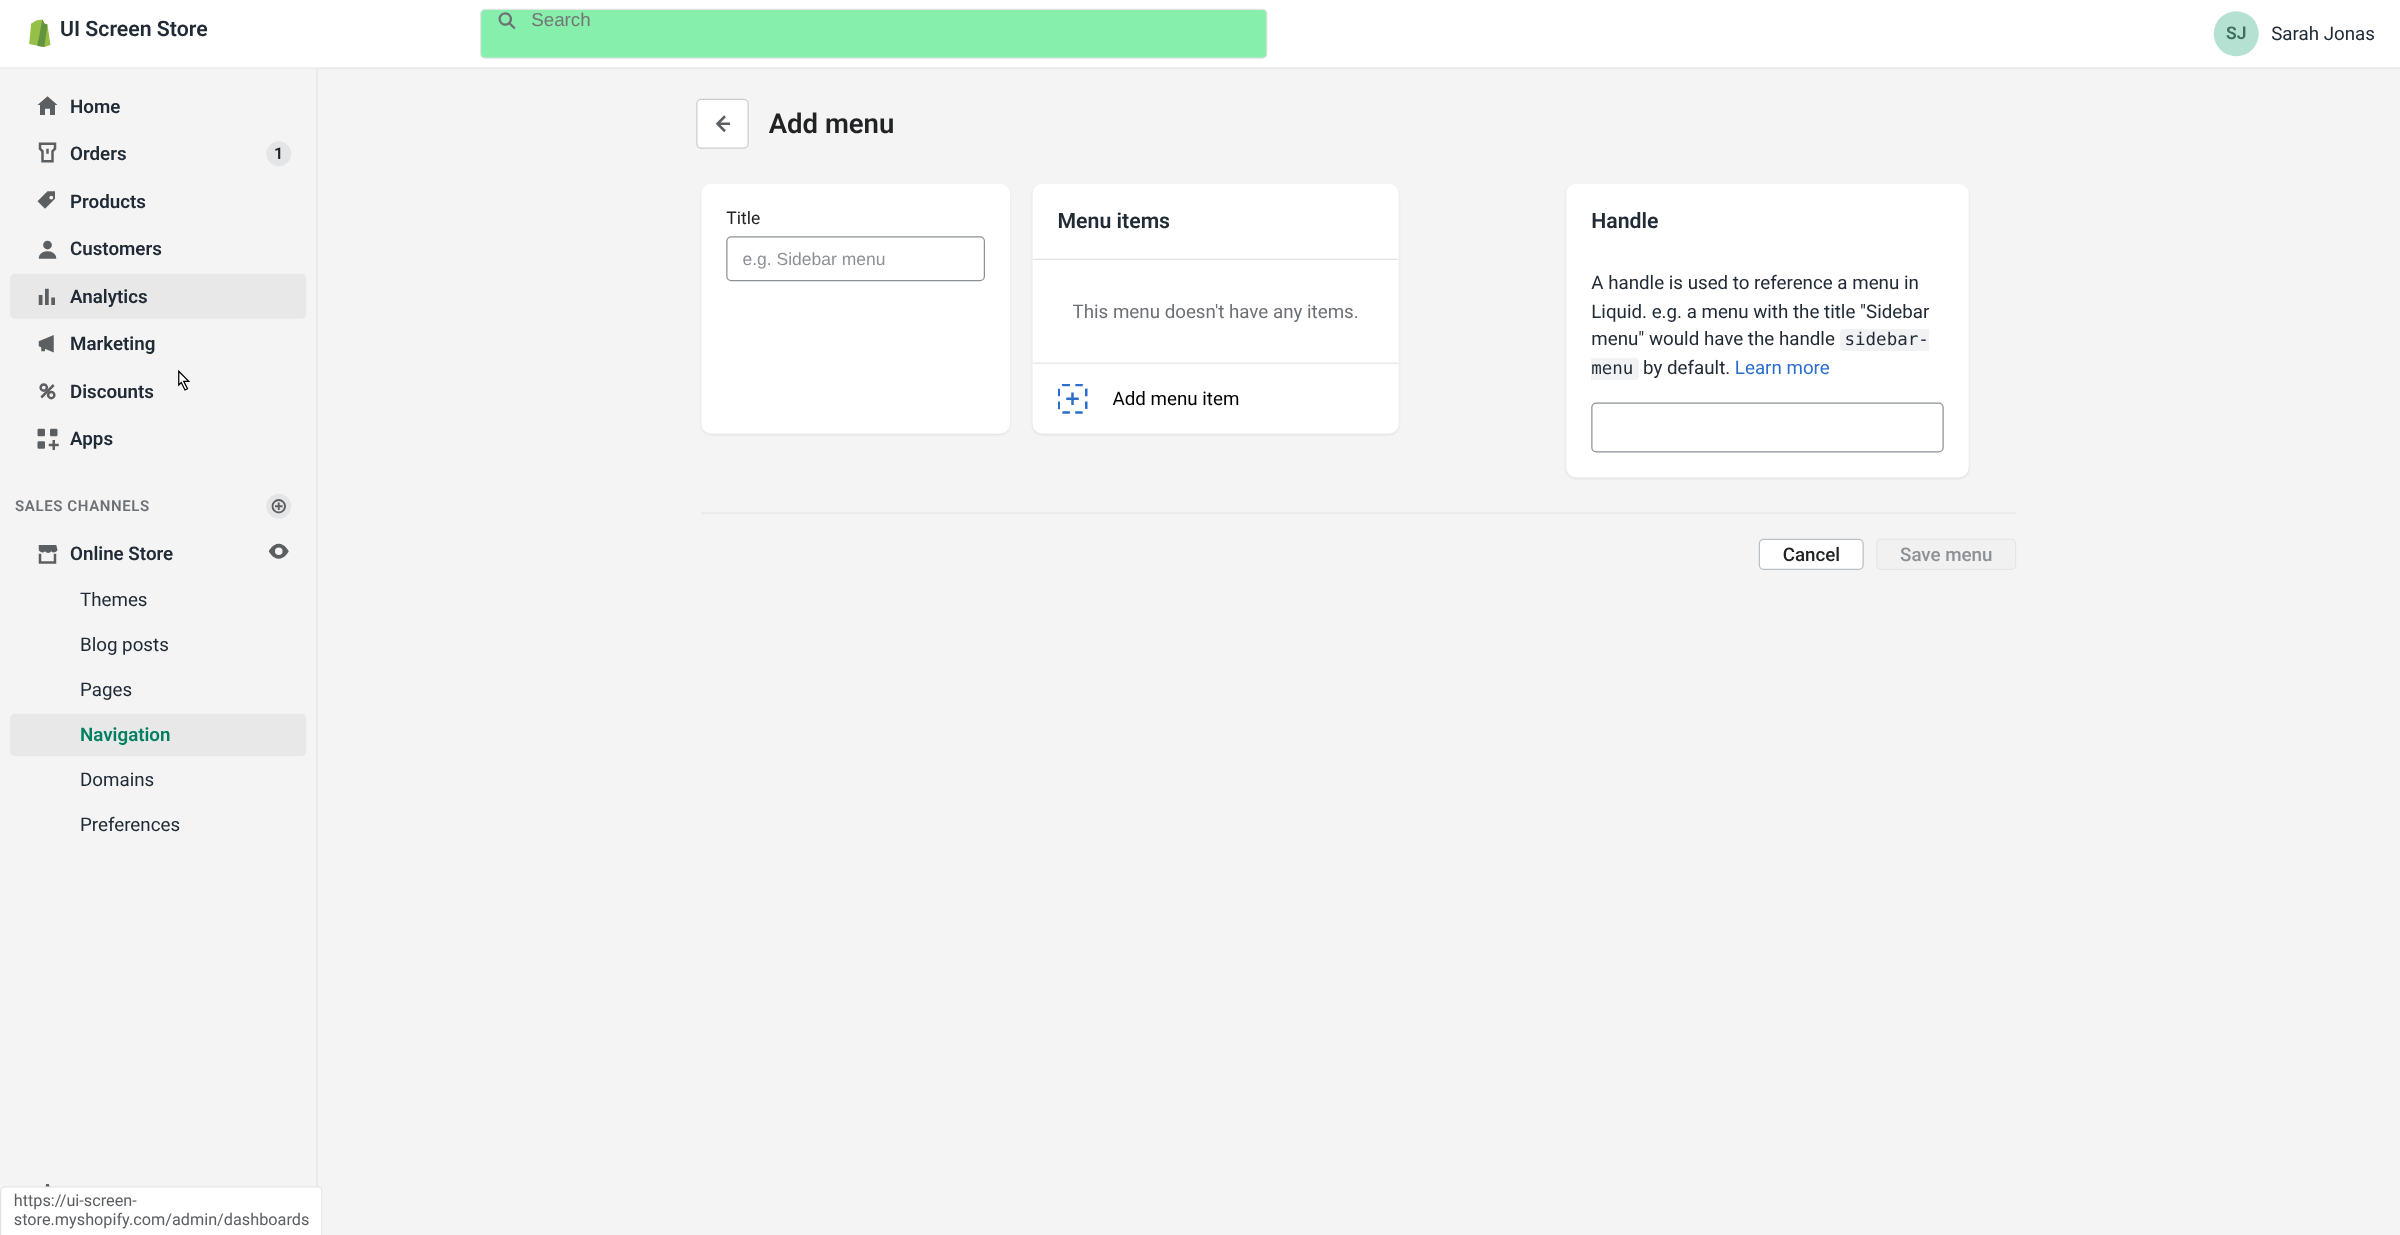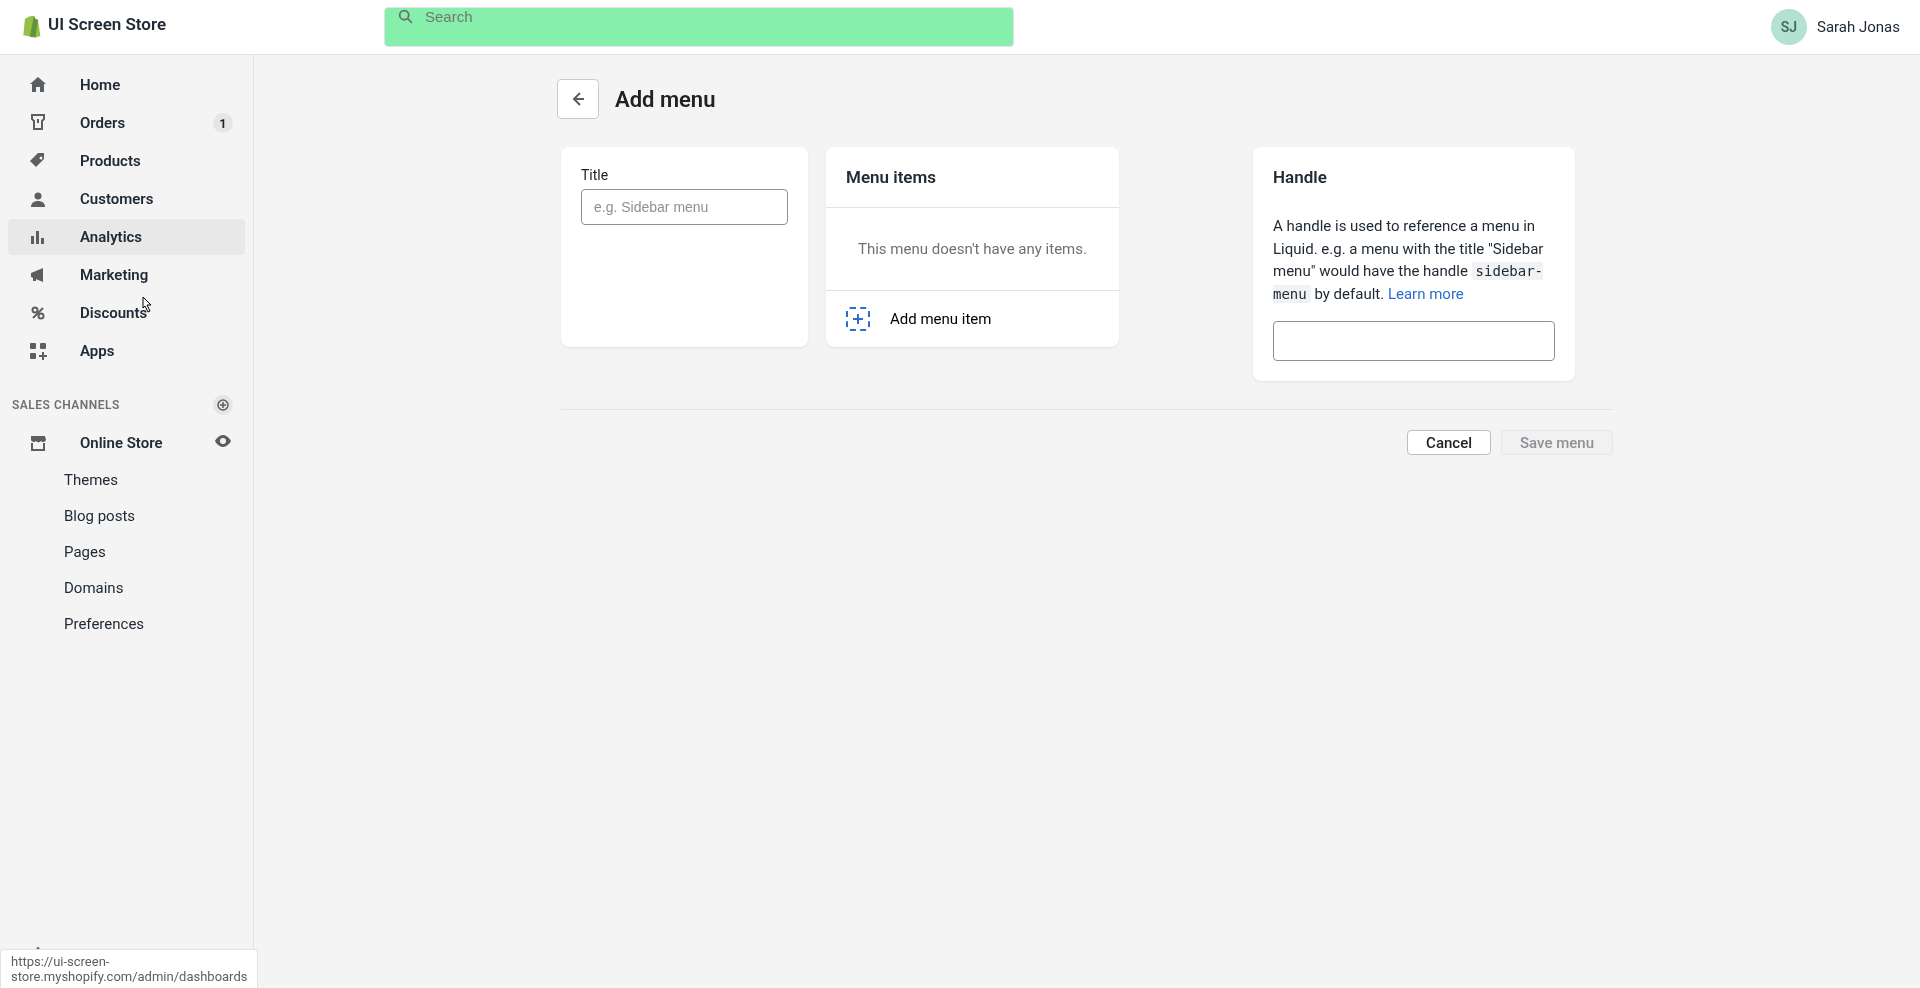--- a/index.html
+++ b/index.html
@@ -48,21 +48,21 @@
 }
 .user-name { font-size: 15px; color: #212b36; }
 
 .layout { display: flex; height: calc(100% - 55px); }
 
 .sidebar {
   width: 254px; background: #f4f4f4; border-right: 1px solid #e1e3e5;
   display: flex; flex-direction: column; padding-top: 12px; position: relative;
 }
 .nav-item {
-  display: flex; align-items: center; gap: 32px;
+  display: flex; align-items: center; gap: 8px;
   padding: 8px 20px; font-size: 15px; color: #212b36;
   cursor: pointer; border-radius: 4px; margin: 0 8px 2px 8px;
   position: relative;
 }
 .nav-item.hovered { background: #e8e8e8; }
 .nav-item .icon { width: 20px; height: 20px; display: flex; align-items: center; justify-content: center; }
 .nav-item .icon svg { width: 20px; height: 20px; fill: #5c5f62; }
 .nav-item .label { font-weight: 600; }
 .nav-badge {
   position: absolute; right: 12px; background: #e4e5e7;
@@ -295,20 +295,21 @@
       <span class="nav-eye">
         <svg viewBox="0 0 20 20">
             <path d="M10 4C5 4 2 10 2 10s3 6 8 6 8-6 8-6-3-6-8-6zm0 9a3 3 0 110-6 3 3 0 010 6z"></path>
           </svg>
       </span>
     </div>
 
     <div class="sub-item">Themes</div>
     <div class="sub-item">Blog posts</div>
     <div class="sub-item">Pages</div>
+    <div class="sub-item active">Navigation</div>
     <div class="sub-item">Domains</div>
     <div class="sub-item">Preferences</div>
 
     <div class="nav-item settings-item">
       <span class="icon">
           <svg viewBox="0 0 20 20">
             <path d="M10 6a4 4 0 100 8 4 4 0 000-8zm8 4l-2-.5-.8-1.9 1-1.7-1.4-1.4-1.7 1-1.9-.8L10.5 2h-1L9 4.7l-1.9.8-1.7-1L4 5.9l1 1.7L4.2 9.5 2 10v1l2.2.5.8 1.9-1 1.7L5.4 16.5l1.7-1 1.9.8.5 2.2h1l.5-2.2 1.9-.8 1.7 1 1.4-1.4-1-1.7.8-1.9 2.2-.5z" fill="none" stroke="#5c5f62" stroke-width="1.5"></path>
           </svg>
         </span>
       <span class="label">Settings</span>

